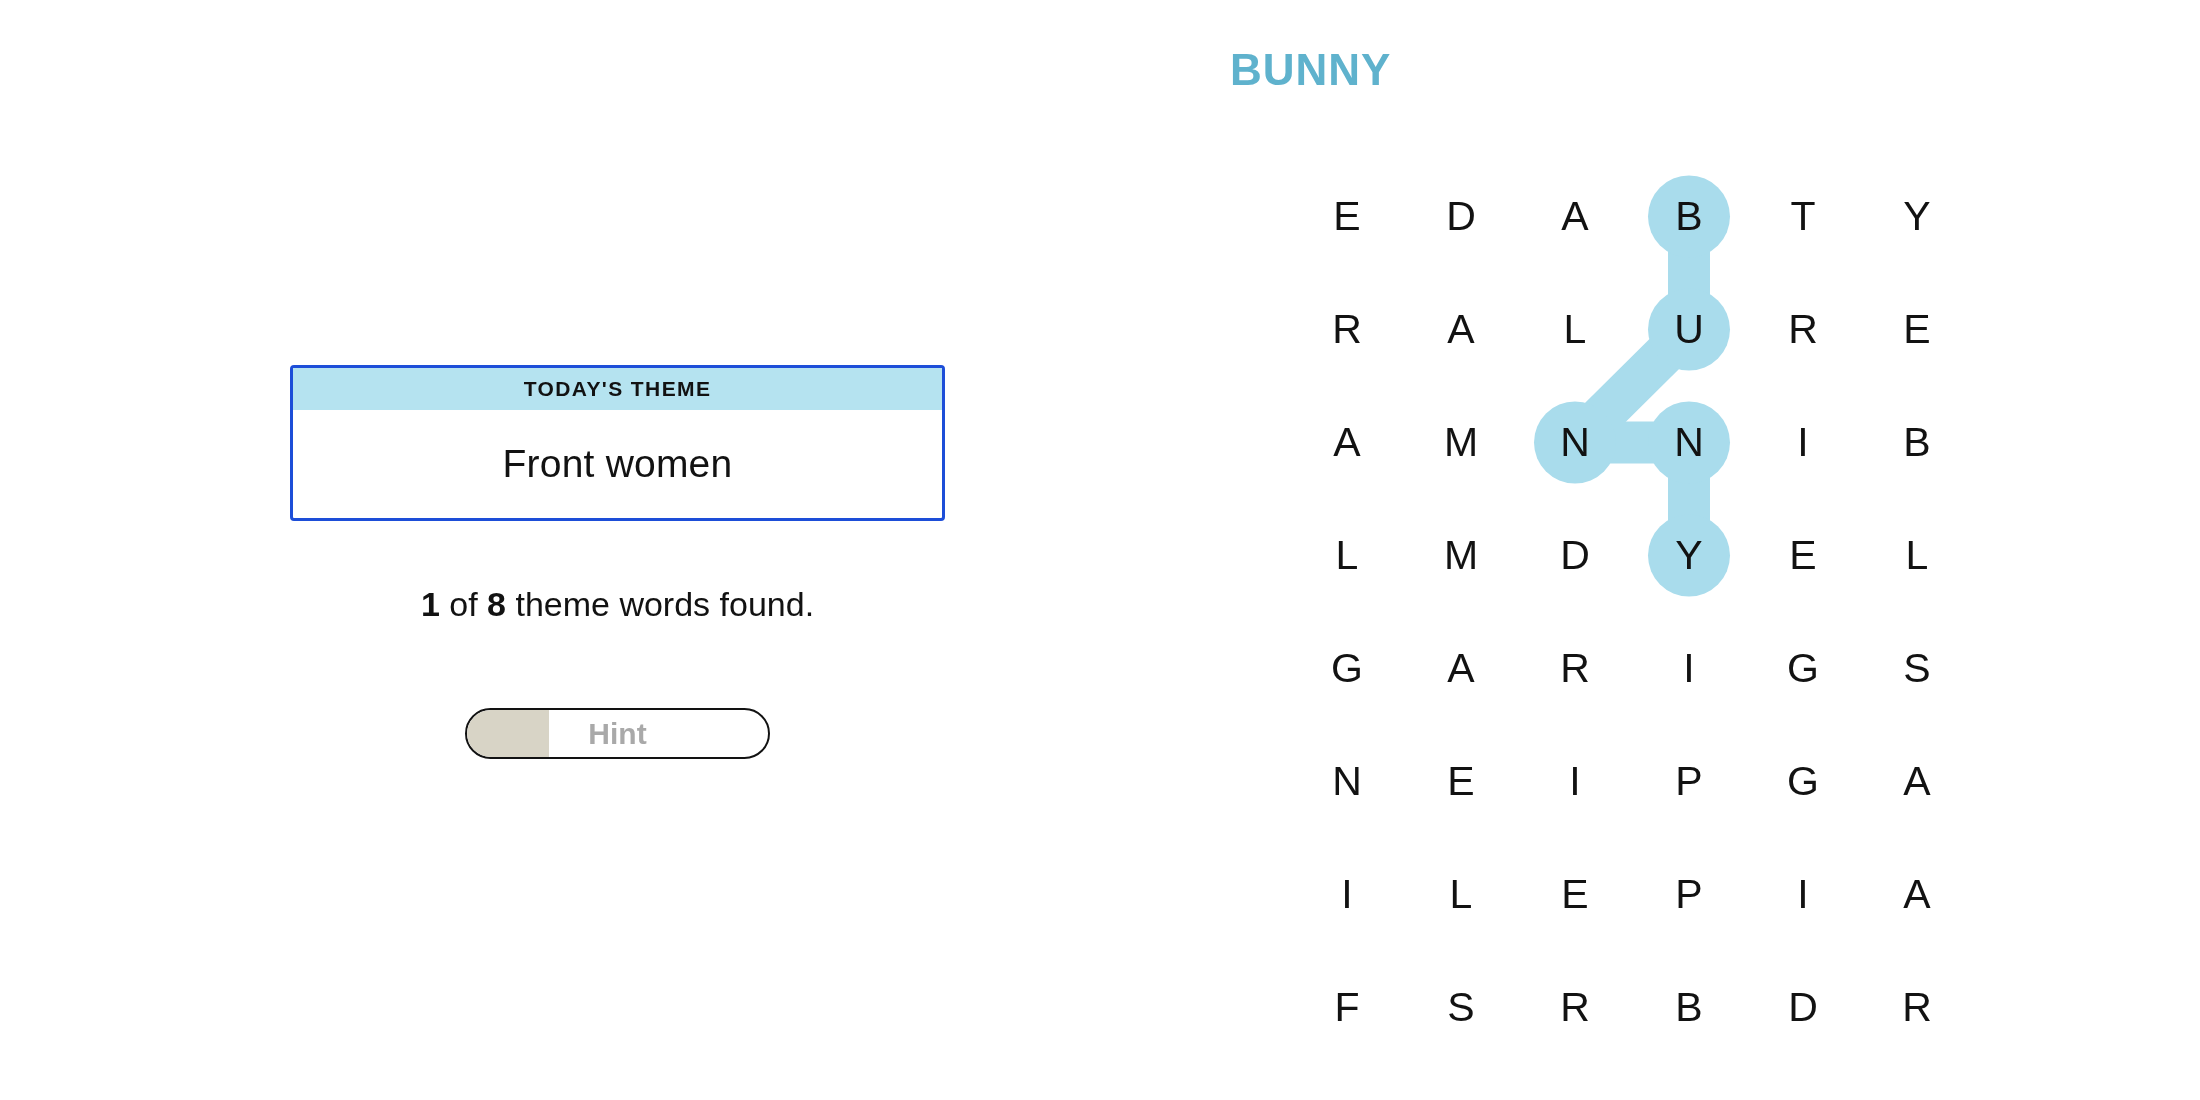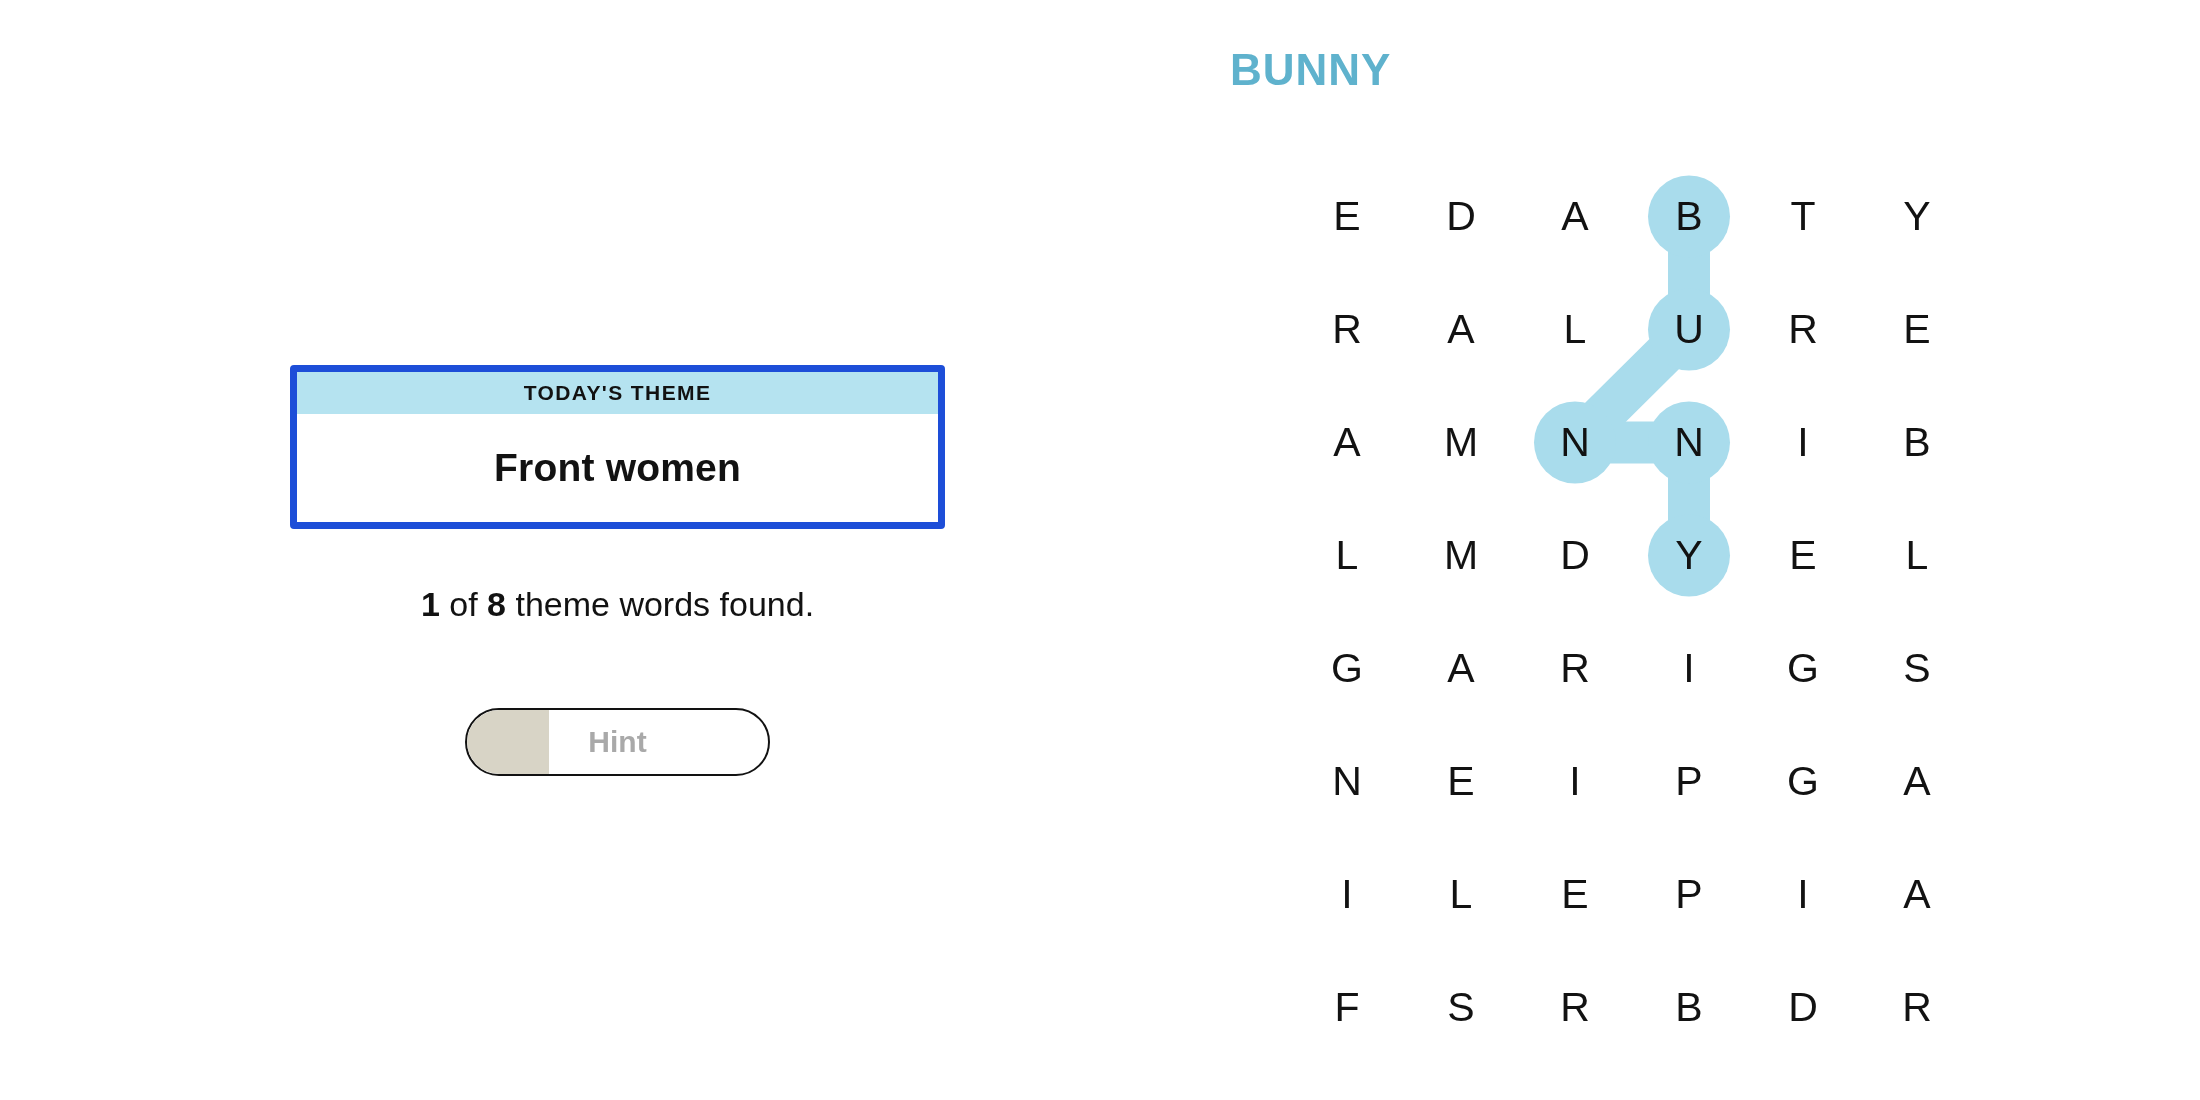--- a/index.html
+++ b/index.html
@@ -25,21 +25,21 @@
     top: 0;
     width: 1230px;
     height: 1100px;
   }
 
   #theme-card {
     position: absolute;
     left: 290px;
     top: 365px;
     width: 655px;
-    border: 7px solid #1d4ed8;
+    border: 3px solid #1d4ed8;
     border-radius: 4px;
     background: #ffffff;
     box-sizing: border-box;
     overflow: hidden;
   }
 
   #theme-card-header {
     background: #b5e3f0;
     height: 42px;
     display: flex;
@@ -53,21 +53,21 @@
 
   #theme-card-body {
     height: 108px;
     display: flex;
     align-items: center;
     justify-content: center;
   }
 
   #theme-title {
     font-size: 39px;
-    font-weight: bold;
+    font-weight: normal;
     color: #121212;
     letter-spacing: 0.2px;
   }
 
   #progress-line {
     position: absolute;
     left: 290px;
     top: 585px;
     width: 655px;
     text-align: center;
@@ -78,21 +78,21 @@
 
   #progress-line .num {
     font-weight: bold;
   }
 
   #hint-button {
     position: absolute;
     left: 465px;
     top: 708px;
     width: 305px;
-    height: 68px;
+    height: 51px;
     border: 2px solid #121212;
     border-radius: 40px;
     background: #ffffff;
     box-sizing: border-box;
     overflow: hidden;
     cursor: pointer;
   }
 
   #hint-fill {
     position: absolute;

